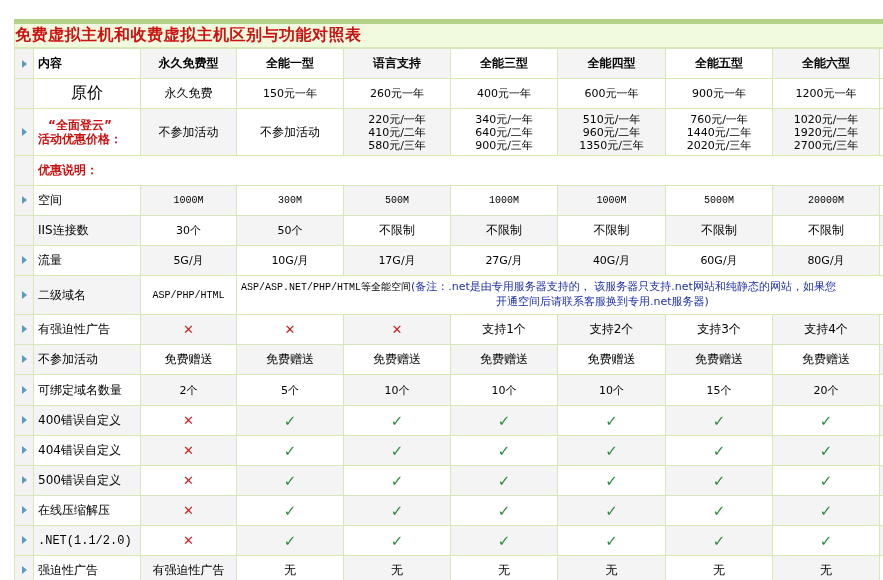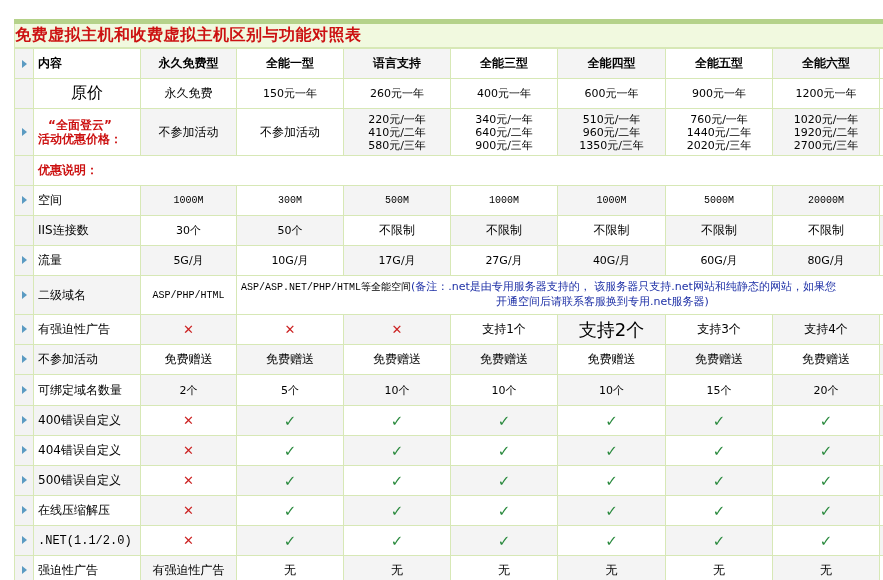--- a/index.html
+++ b/index.html
@@ -169,21 +169,21 @@
       </td>
     </tr>
 
     <tr style="height:30px">
       <td class="arrow"><span class="arr"></span></td>
       <td class="label w">有强迫性广告</td>
       <td class="g x">✕</td>
       <td class="w x">✕</td>
       <td class="g x">✕</td>
       <td class="w" style="font-size:12px">支持1个</td>
-      <td class="g" style="font-size:18px">支持2个</td>
+      <td class="g" style="font-size:12px">支持2个</td>
       <td class="w" style="font-size:12px">支持3个</td>
       <td class="g" style="font-size:12px">支持4个</td>
       <td class="w"></td>
     </tr>
 
     <tr style="height:30px">
       <td class="arrow"><span class="arr"></span></td>
       <td class="label g">不参加活动</td>
       <td class="w" style="font-size:12px">免费赠送</td>
       <td class="g" style="font-size:12px">免费赠送</td>

